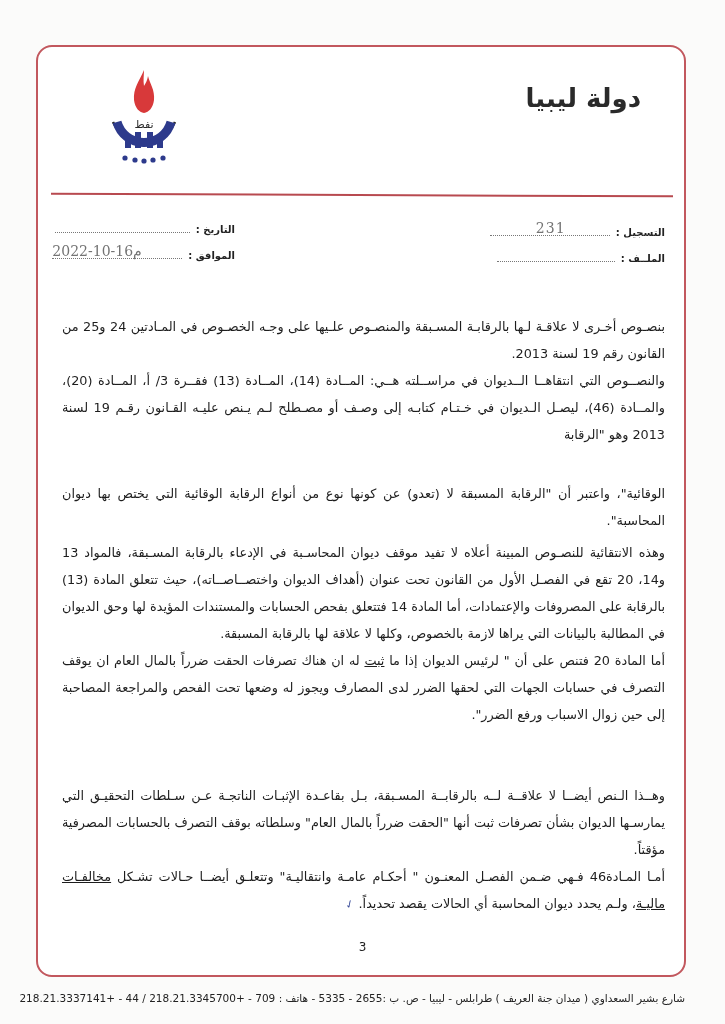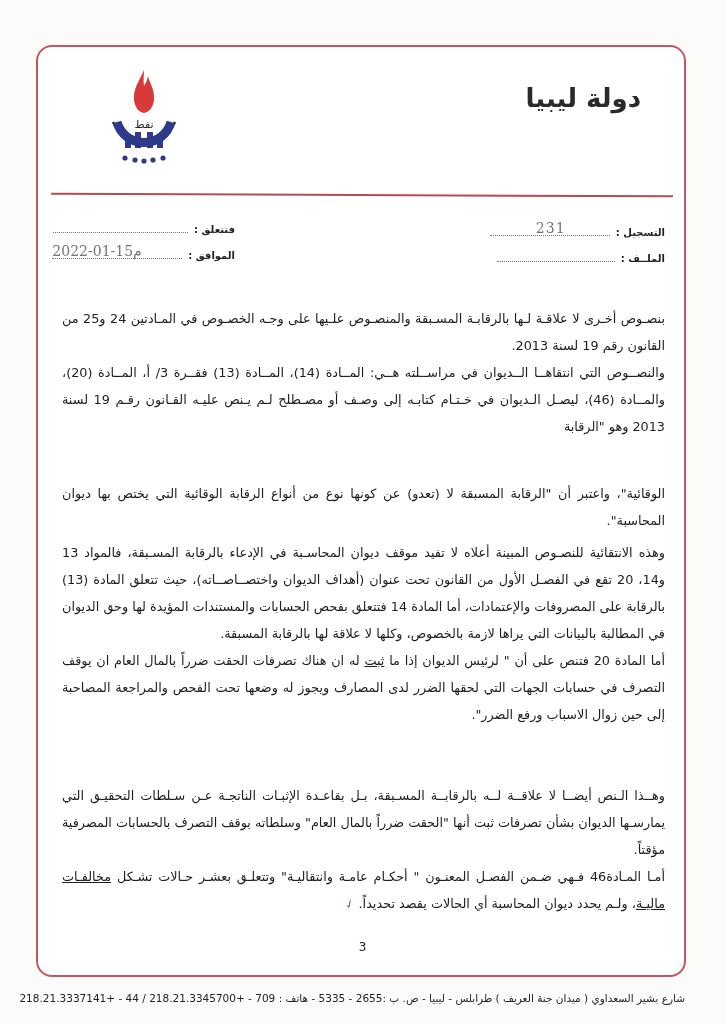--- a/index.html
+++ b/index.html
@@ -157,44 +157,44 @@
   <div class="meta-row">
     <span class="meta-label">الملــف :</span>
     <span class="meta-dots" style="width:118px">
       <span class="meta-hand"></span>
     </span>
   </div>
 </div>
 
 <div class="meta meta-left">
   <div class="meta-row">
-    <span class="meta-label">فتتعلق :</span>
+    <span class="meta-label">التاريخ :</span>
     <span class="meta-dots" style="width:135px">
       <span class="meta-hand"></span>
     </span>
   </div>
   <div class="meta-row">
     <span class="meta-label">الموافق :</span>
     <span class="meta-dots" style="width:130px">
-      <span class="meta-hand" style="left:0">2022-01-15م</span>
-    </span>
-  </div>
-</div>
-
-<div class="body-text" style="top:305px">
+      <span class="meta-hand" style="left:0">2022-10-16م</span>
+    </span>
+  </div>
+</div>
+
+<div class="body-text" style="top:313px">
   <p>بنصـوص أخـرى لا علاقـة لـها بالرقابـة المسـبقة والمنصـوص علـيها على وجـه الخصـوص في المـادتين 24 و25 من القانون رقم 19 لسنة 2013.</p>
   <p>والنصــوص التي انتقاهــا الــديوان في مراســلته هــي: المــادة (14)، المــادة (13) فقــرة 3/ أ، المــادة (20)، والمــادة (46)، ليصـل الـديوان في خـتـام كتابـه إلى وصـف أو مصـطلح لـم يـنص عليـه القـانون رقـم 19 لسنة 2013 وهو "الرقابة</p>
 </div>
 
 <div class="body-text" style="top:480px">
   <p>الوقائية"، واعتبر أن "الرقابة المسبقة لا (تعدو) عن كونها نوع من أنواع الرقابة الوقائية التي يختص بها ديوان المحاسبة".</p>
   <p style="margin-top:5px">وهذه الانتقائية للنصـوص المبينة أعلاه لا تفيد موقف ديوان المحاسـبة في الإدعاء بالرقابة المسـبقة، فالمواد 13 و14، 20 تقع في الفصـل الأول من القانون تحت عنوان (أهداف الديوان واختصــاصــاته)، حيث تتعلق المادة (13) بالرقابة على المصروفات والإعتمادات، أما المادة 14 فتتعلق بفحص الحسابات والمستندات المؤيدة لها وحق الديوان في المطالبة بالبيانات التي يراها لازمة بالخصوص، وكلها لا علاقة لها بالرقابة المسبقة.</p>
   <p><span>أما المادة 20 فتنص على أن " لرئيس الديوان إذا ما </span><span class="u">ثبت</span><span> له ان هناك تصرفات الحقت ضرراً بالمال العام ان يوقف التصرف في حسابات الجهات التي لحقها الضرر لدى المصارف ويجوز له وضعها تحت الفحص والمراجعة المصاحبة إلى حين زوال الاسباب ورفع الضرر".</span></p>
 </div>
 
 <div class="body-text" style="top:782px">
   <p>وهــذا الـنص أيضــا لا علاقــة لــه بالرقابــة المسـبقة، بـل بقاعـدة الإثبـات الناتجـة عـن سـلطات التحقيـق التي يمارسـها الديوان بشأن تصرفات ثبت أنها "الحقت ضرراً بالمال العام" وسلطاته بوقف التصرف بالحسابات المصرفية مؤقتاً.</p>
-  <p><span>أمـا المـادة46 فـهي ضـمن الفصـل المعنـون " أحكـام عامـة وانتقاليـة" وتتعلـق بعشـر حـالات تشـكل </span><span class="u">مخالفـات ماليـة</span><span>، ولـم يحدد ديوان المحاسبة أي الحالات يقصد تحديداً.</span><span class="tick">✓</span></p>
+  <p><span>أمـا المـادة46 فـهي ضـمن الفصـل المعنـون " أحكـام عامـة وانتقاليـة" وتتعلـق أيضــا حـالات تشـكل </span><span class="u">مخالفـات ماليـة</span><span>، ولـم يحدد ديوان المحاسبة أي الحالات يقصد تحديداً.</span><span class="tick">✓</span></p>
 </div>
 
 <div class="page-number">3</div>
 
 <div class="footer">شارع بشير السعداوي ( ميدان جنة العريف ) طرابلس - ليبيا - ص. ب :2655 - 5335 - هاتف : 709 - +218.21.3345700 / 44 - +218.21.3337141</div>
 
 </body></html>

